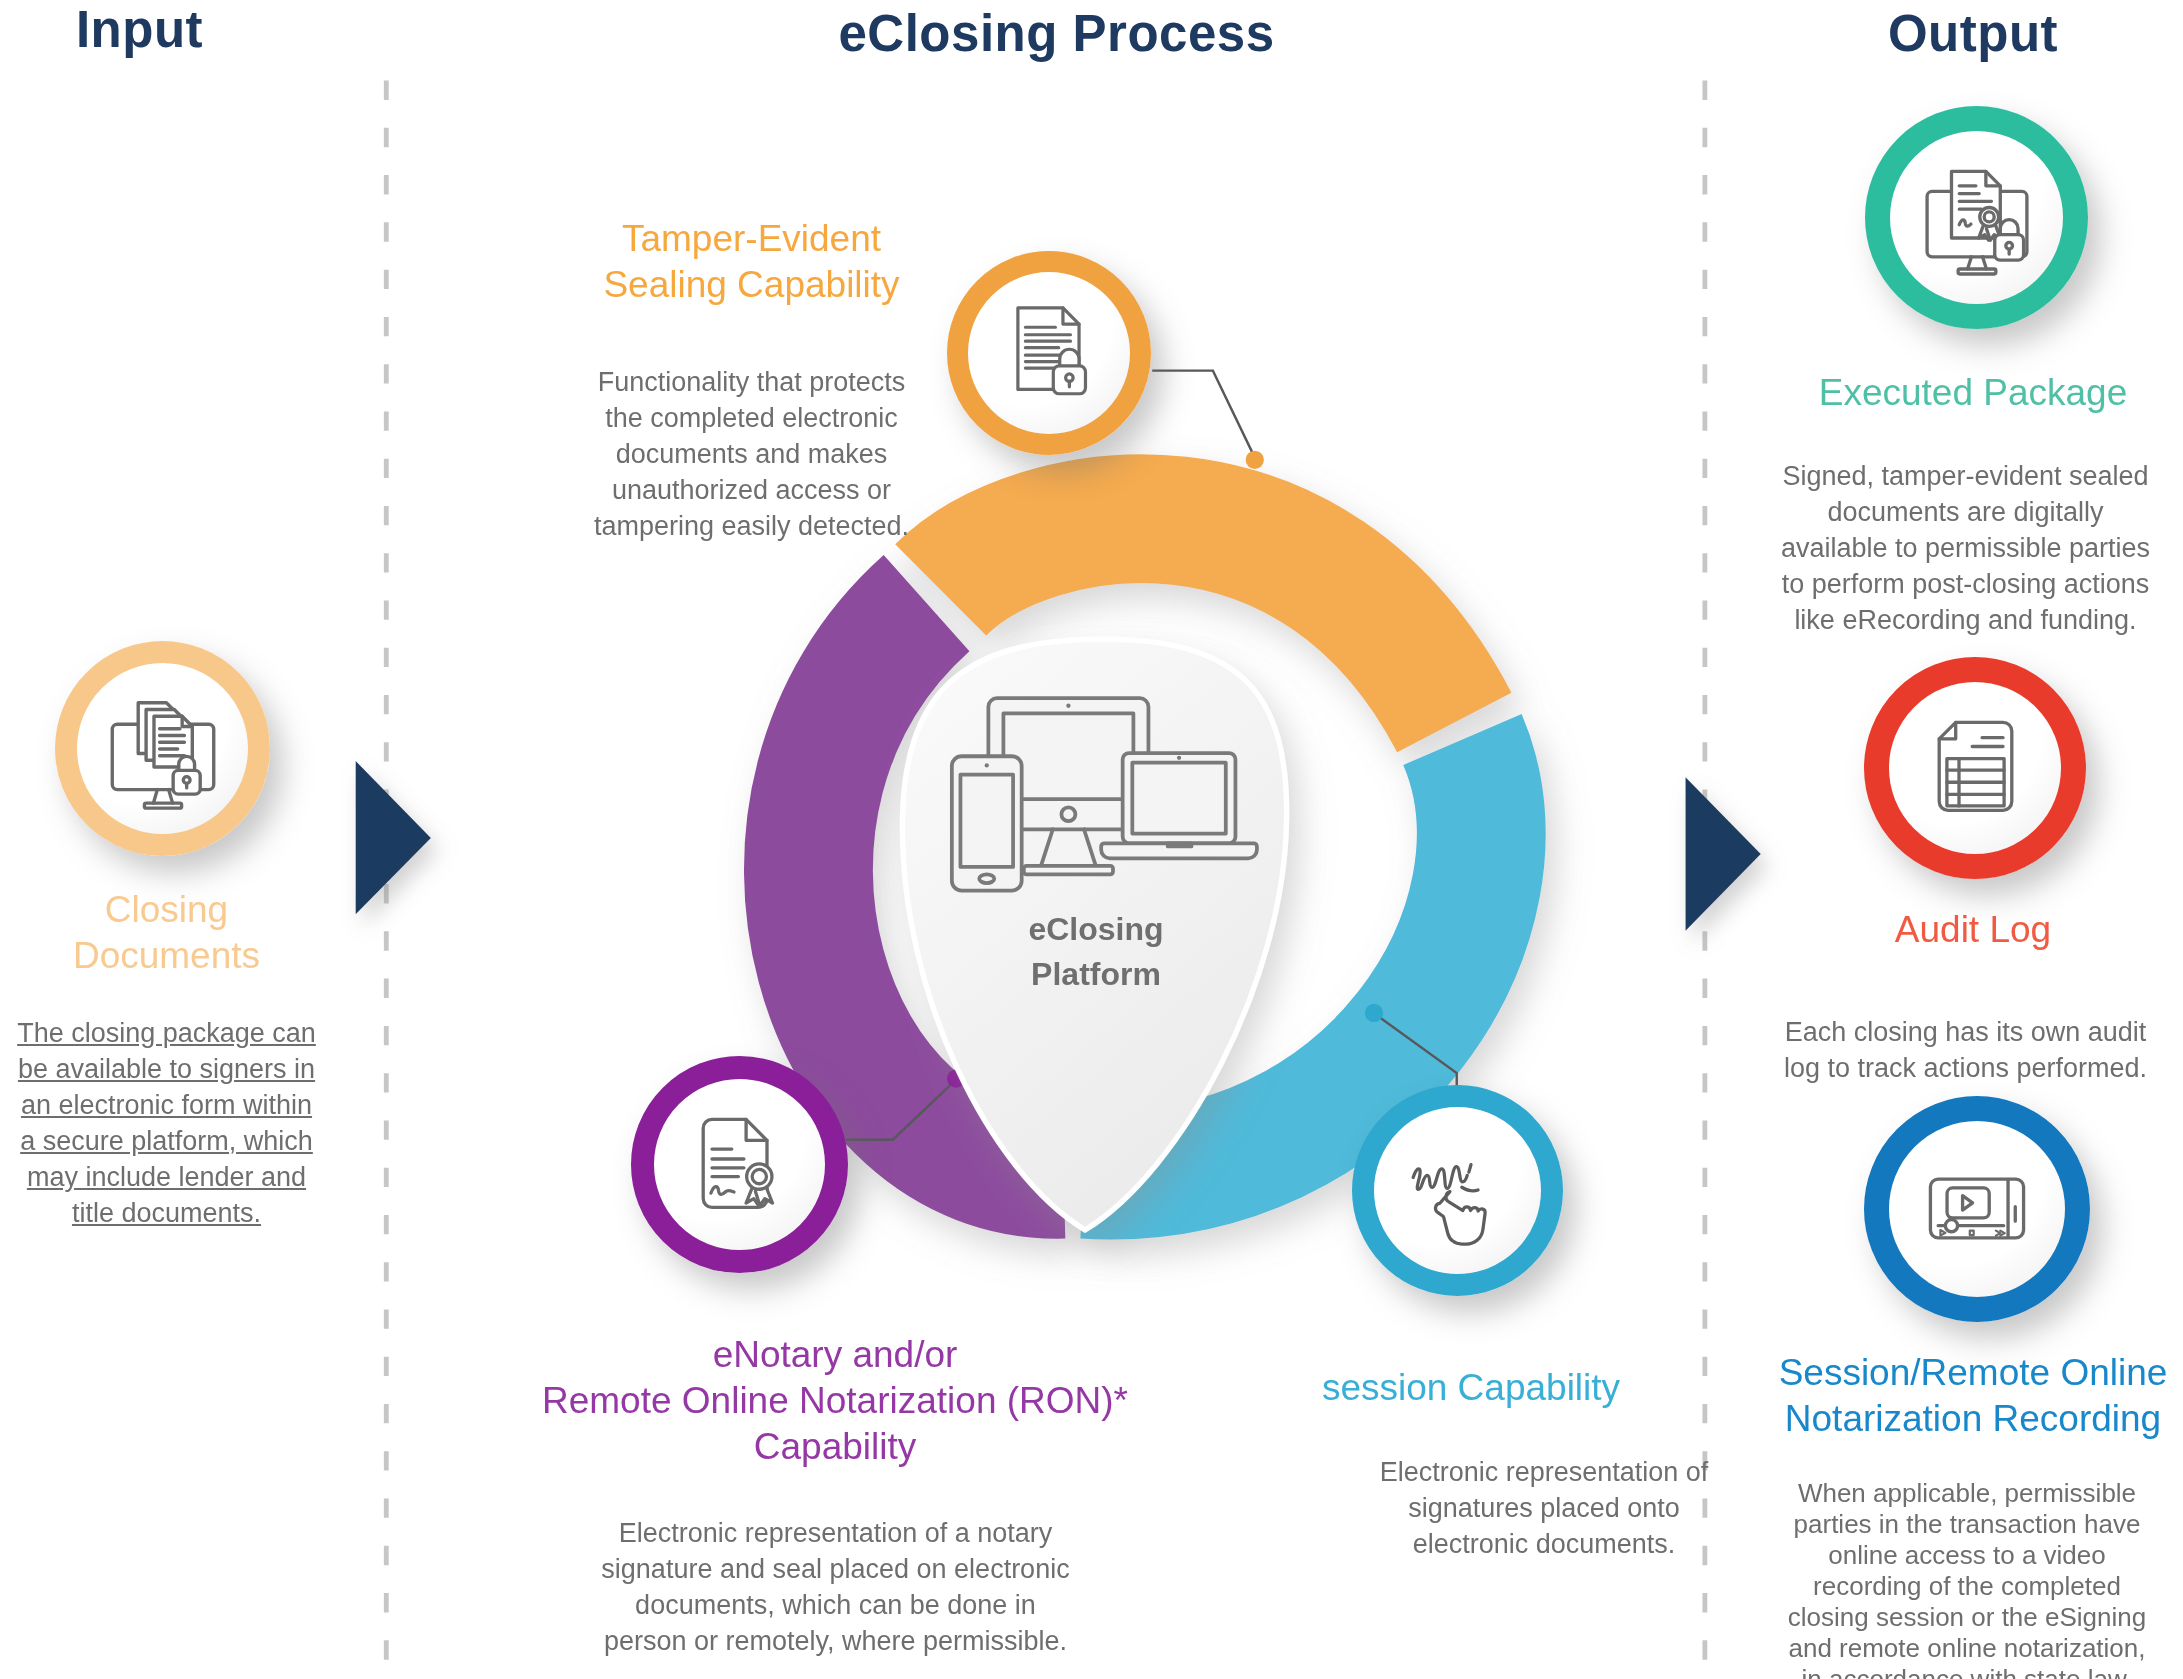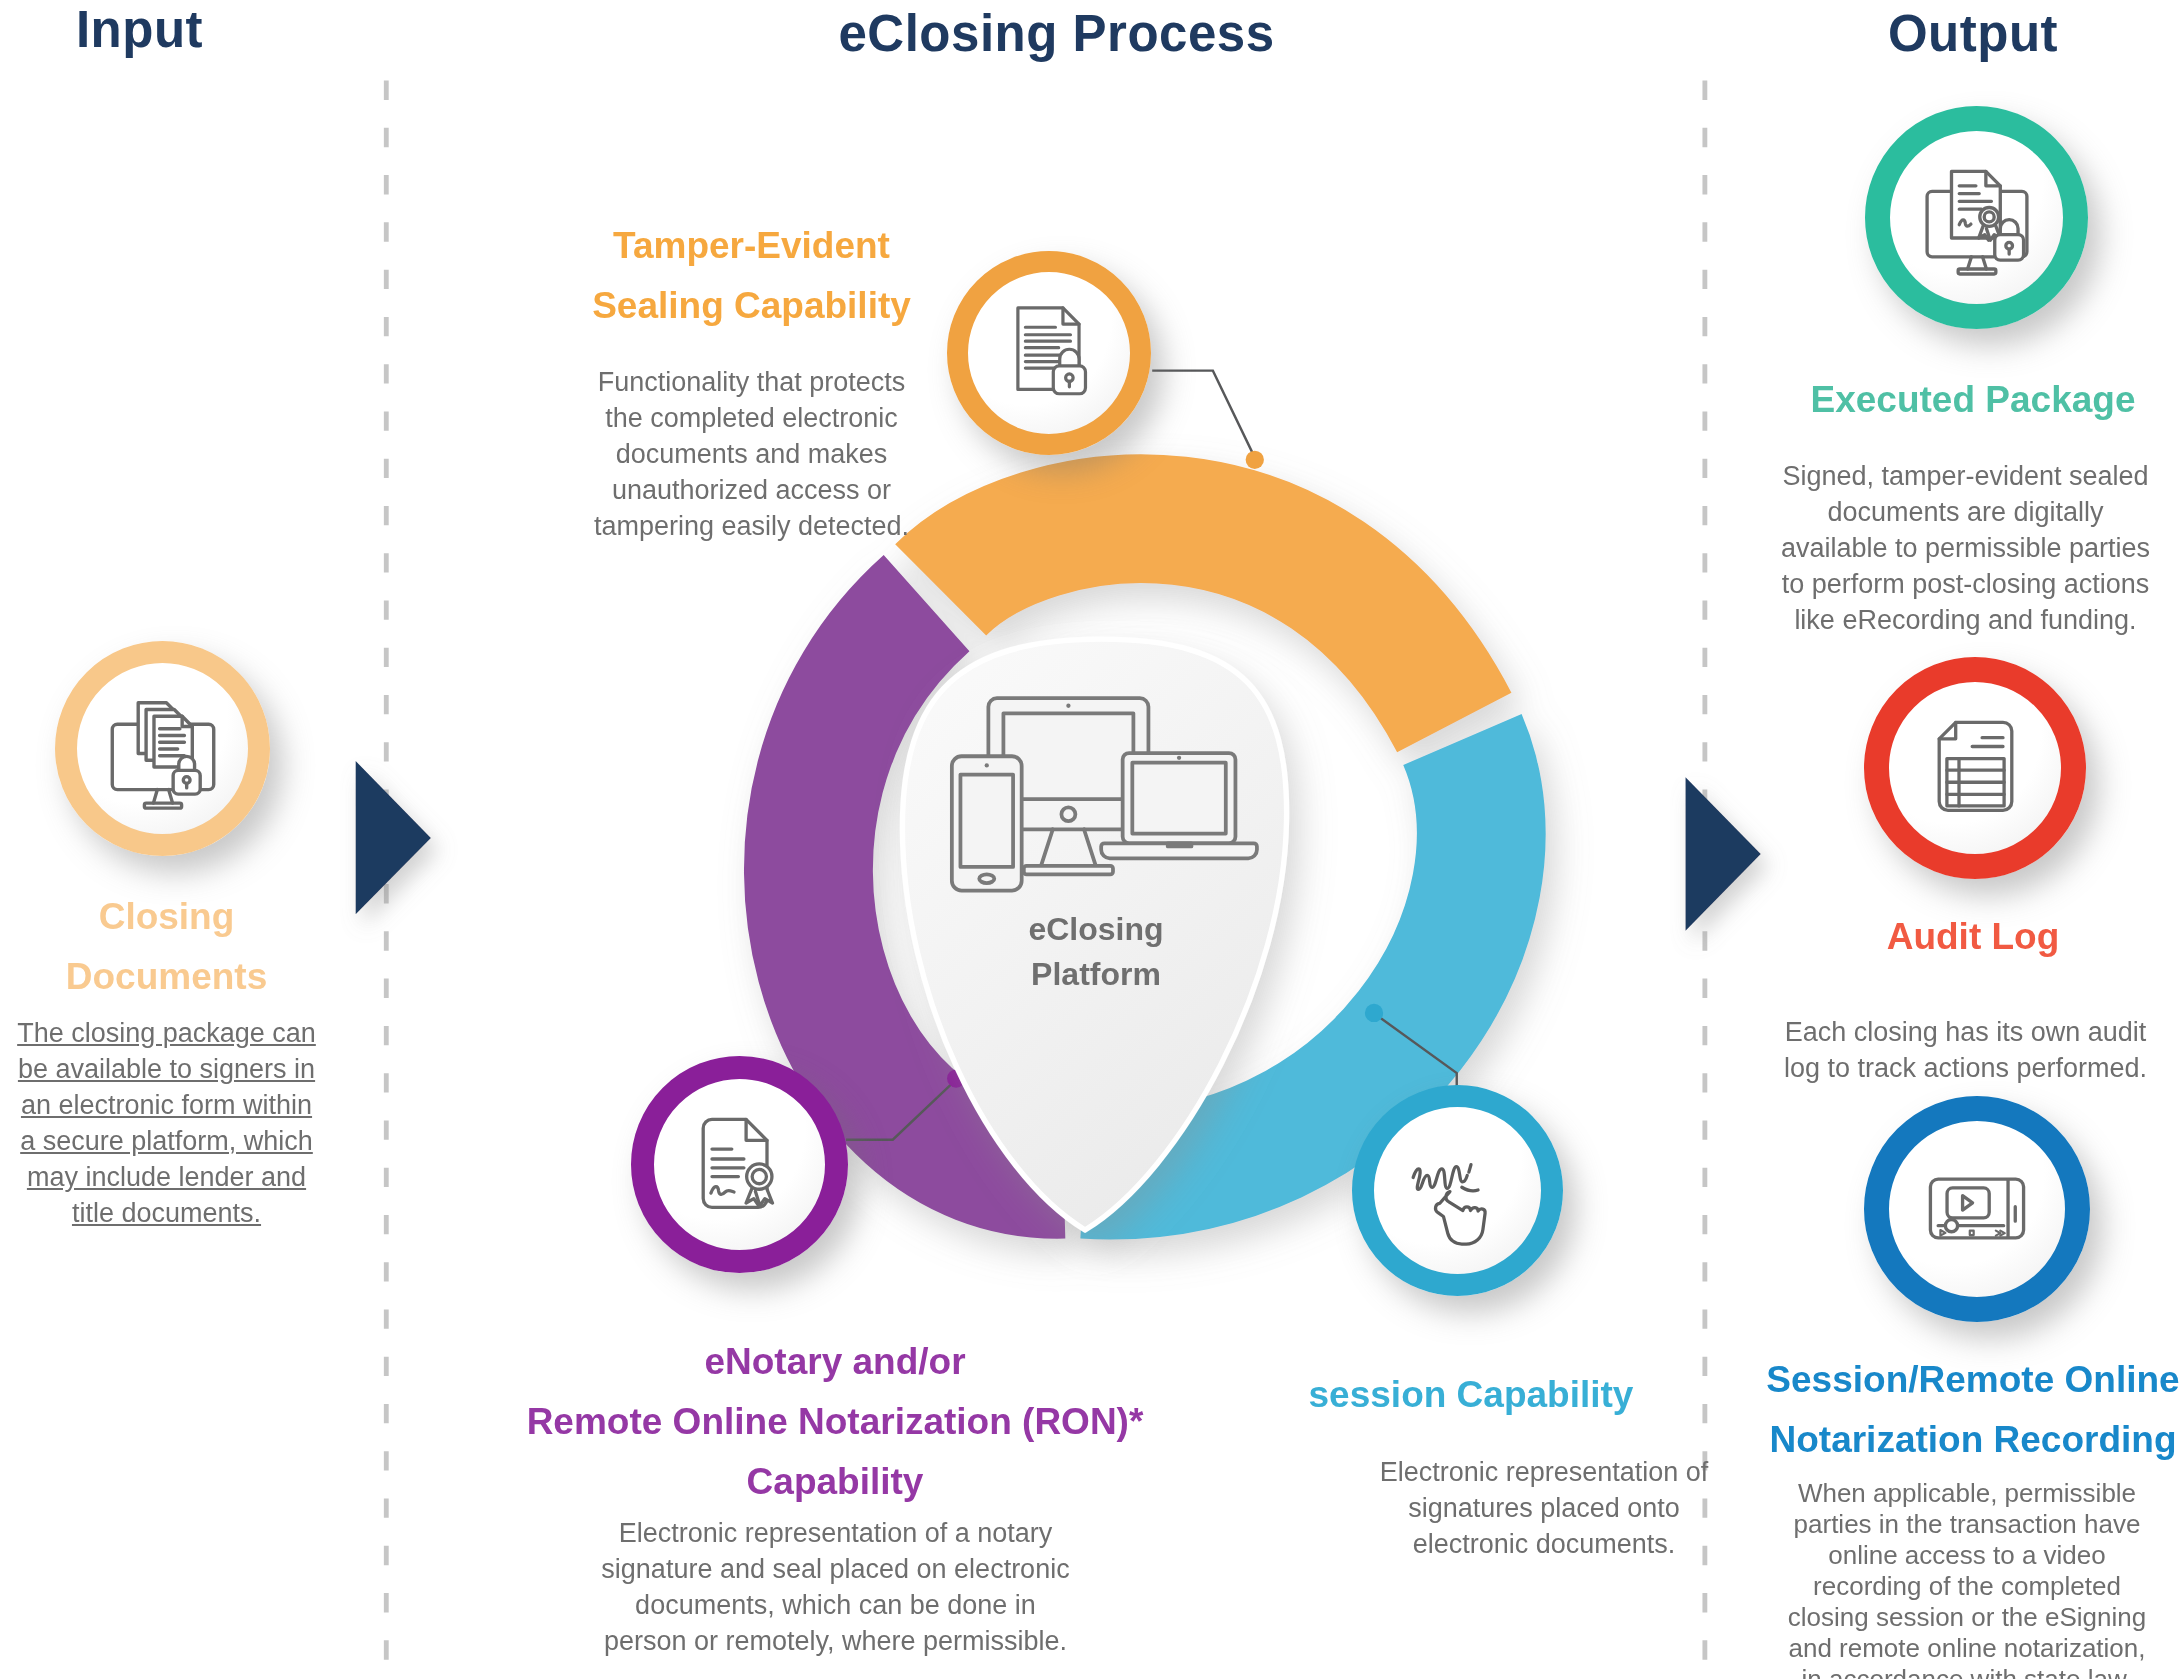--- a/index.html
+++ b/index.html
@@ -2,21 +2,21 @@
 <html style="font-size:8.6px"><head>
 <meta charset="utf-8">
 <style>
   html,body{margin:0;padding:0;background:#ffffff;}
   body{width:2183px;height:1679px;position:relative;overflow:hidden;
        font-family:"Liberation Sans","DejaVu Sans",sans-serif;}
   .abs{position:absolute;}
   .center{text-align:center;}
   .preline{white-space:pre-line;}
   .col-header{font-size:51px;font-weight:700;color:#1F3A60;letter-spacing:0.5px;}
-  .sec-title{font-size:37px;font-weight:700;line-height:60px;}
+  .sec-title{font-size:37px;font-weight:400;line-height:46px;}
   .sec-body{font-size:27px;line-height:36px;color:#6e6e6e;margin-top:24px;}
   .t-input{color:#F9CA90;}
   .t-tamper{color:#F6A83F;}
   .t-enotary{color:#9538A5;}
   .t-esign{color:#38AFD6;}
   .t-exec{color:#4FC0A5;}
   .t-audit{color:#F15A42;}
   .t-session{color:#1888CA;}
   .node-circle{position:absolute;border-radius:50%;box-sizing:border-box;
        background:radial-gradient(circle at 36% 30%, #ffffff 55%, #ececec 100%);

